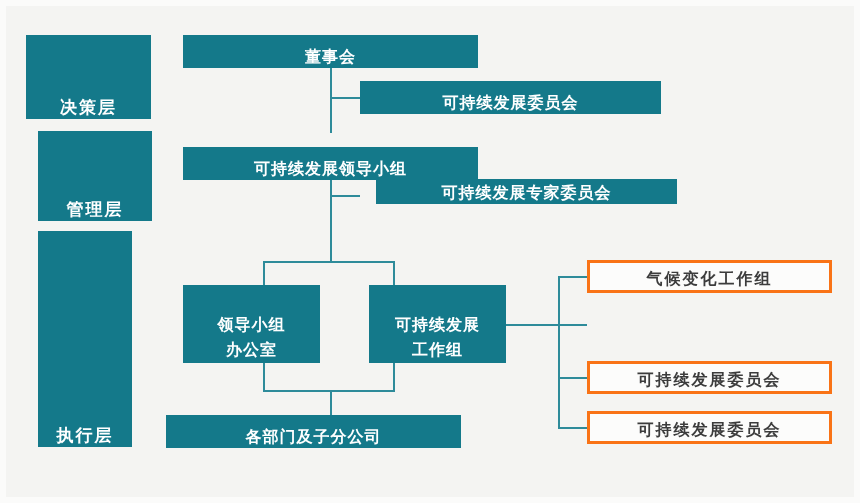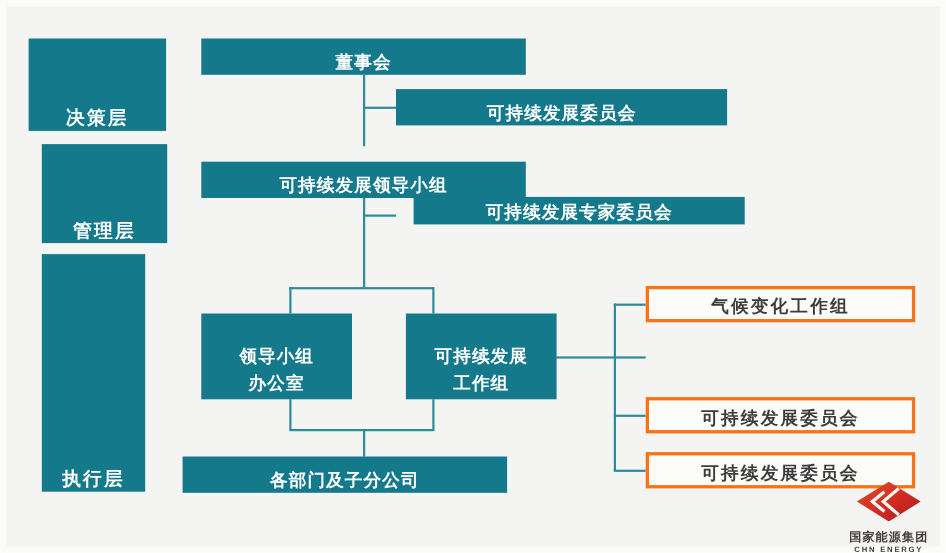--- a/index.html
+++ b/index.html
@@ -146,32 +146,14 @@
   <div class="box white" id="wg-0">
     <span>气候变化工作组</span>
   </div>
   <div class="box white" id="wg-2">
     <span>可持续发展委员会</span>
   </div>
   <div class="box white" id="wg-3">
     <span>可持续发展委员会</span>
   </div>
 
-  <div class="logo">
-    <span>
-      <svg width="58" height="36" viewBox="0 0 58 36">
-        <defs>
-          <linearGradient id="lgRed" x1="0" y1="0" x2="1" y2="1">
-            <stop offset="0" stop-color="#e0502a"></stop>
-            <stop offset="0.55" stop-color="#cf2a22"></stop>
-            <stop offset="1" stop-color="#a81d1f"></stop>
-          </linearGradient>
-        </defs>
-        <path d="M29 0 L58 18 L29 36 L0 18 Z" fill="url(#lgRed)"></path>
-        <path d="M25 9 L14 18 L25 27" fill="none" stroke="#f4f4f2" stroke-width="3"></path>
-        <path d="M38 6 L24 18 L38 30" fill="none" stroke="#f4f4f2" stroke-width="3"></path>
-      </svg>
-    </span>
-    <span class="logo-cn">国家能源集团</span>
-    <span class="logo-en">CHN ENERGY</span>
-  </div>
 
 </div>
 
 </body></html>

